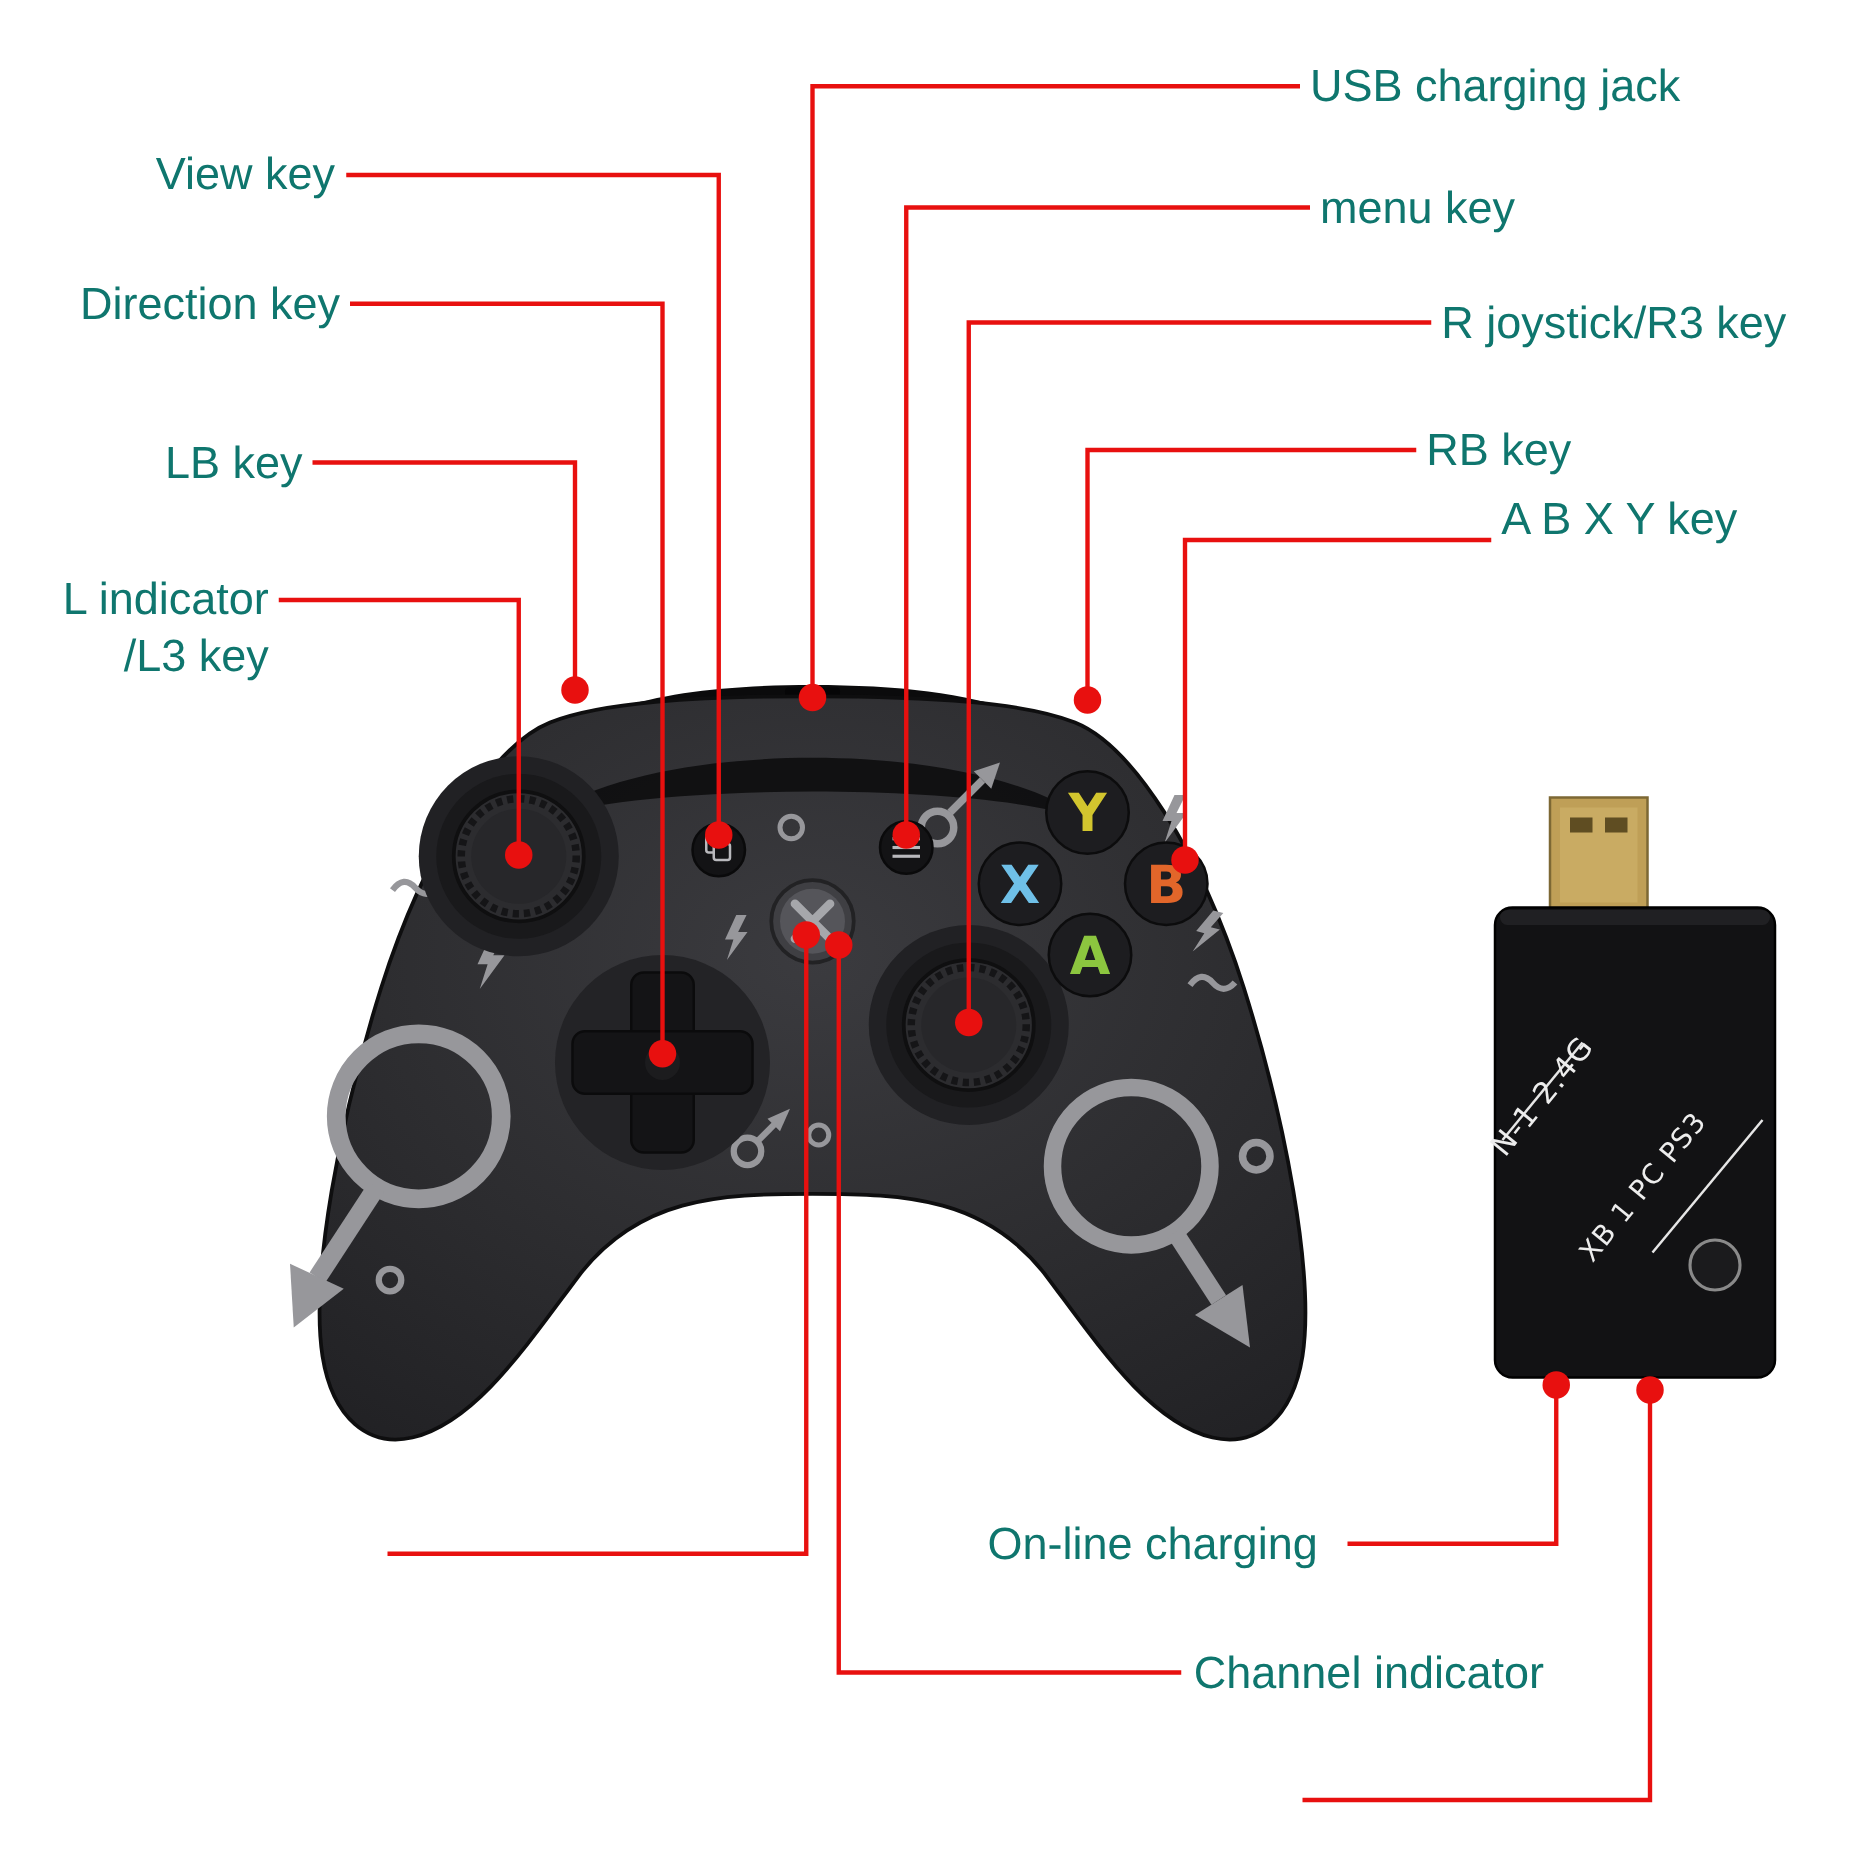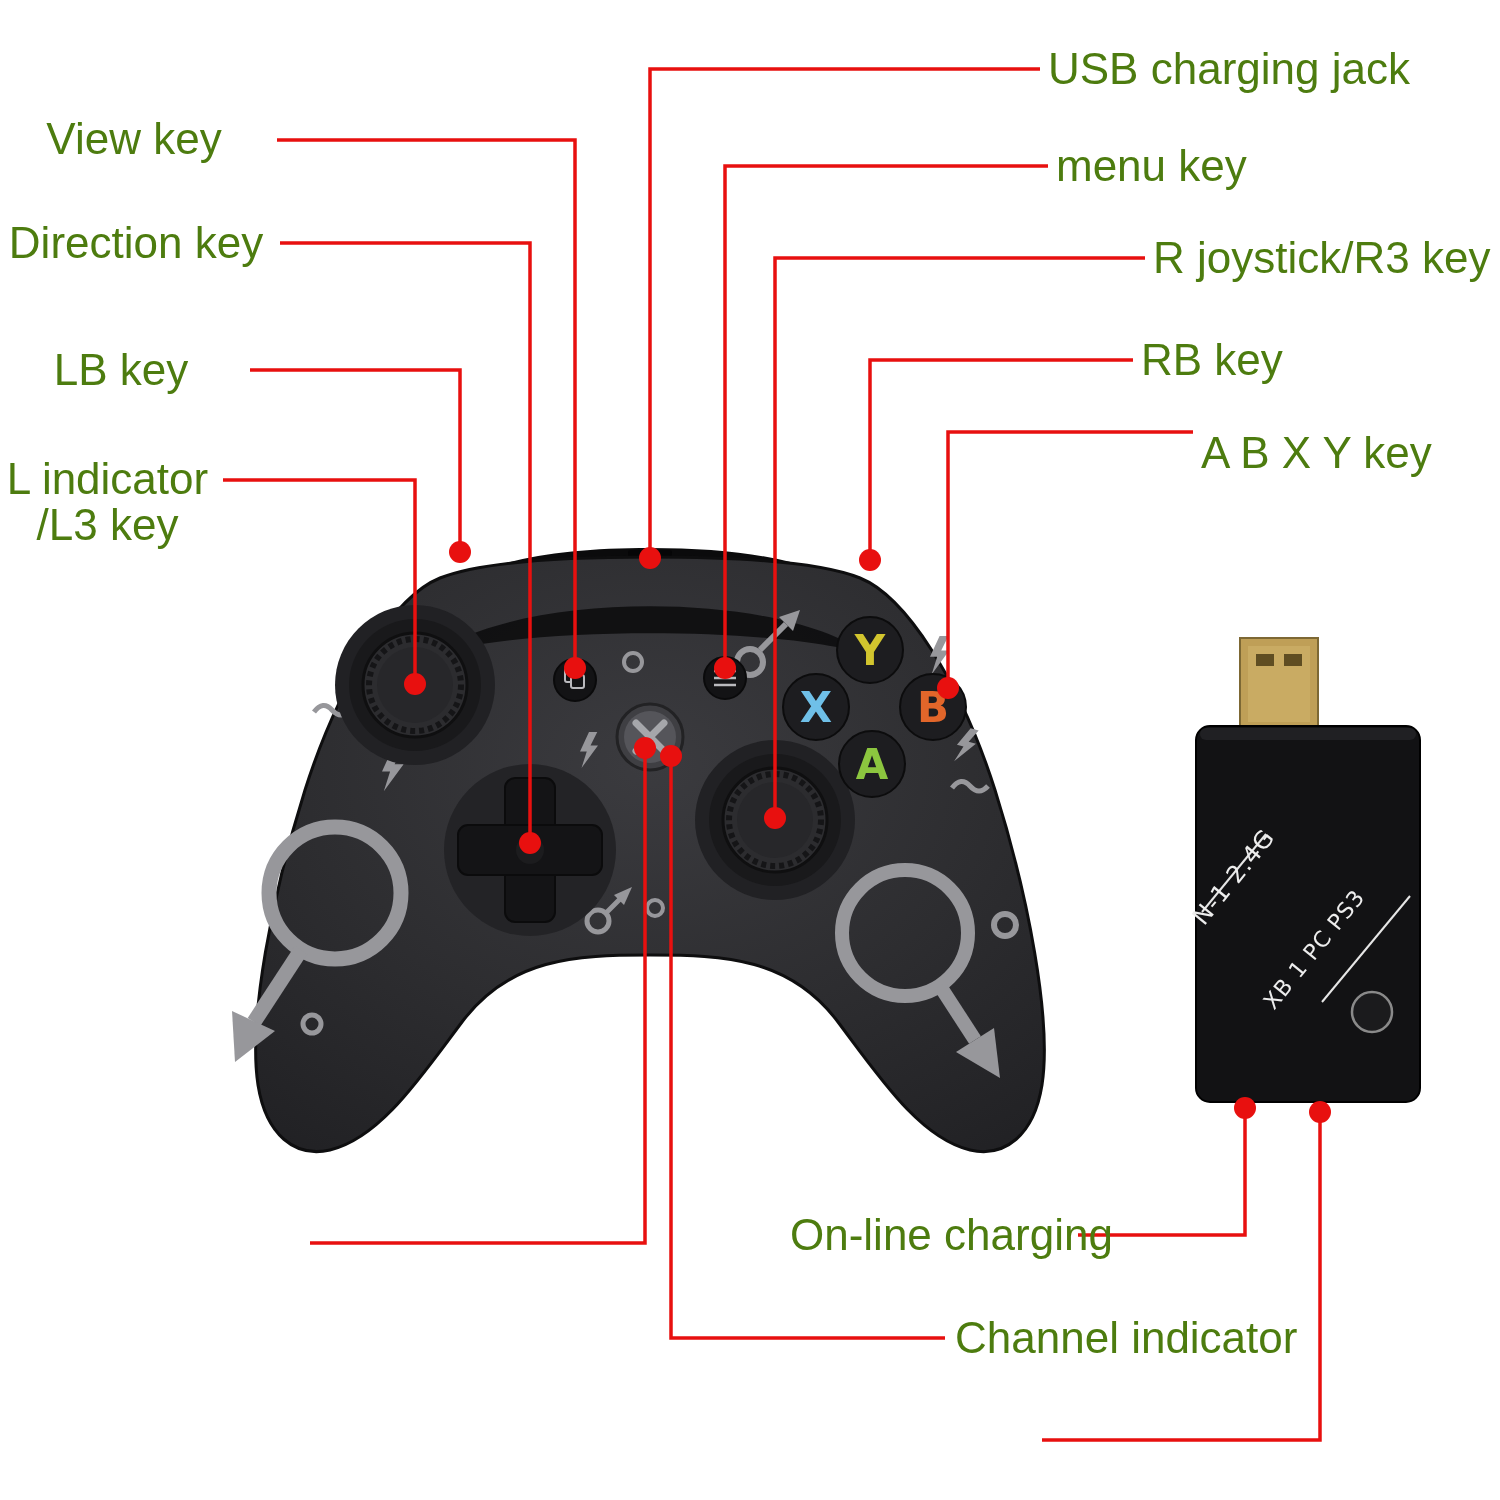--- a/index.html
+++ b/index.html
@@ -1,20 +1,20 @@
 <!DOCTYPE html>
 <html><head>
 <meta charset="utf-8">
 <style>
   html,body{margin:0;padding:0;background:#ffffff;}
   .stage{position:relative;width:1500px;height:1500px;background:#ffffff;overflow:hidden;
          font-family:"Liberation Sans",sans-serif;}
   .art{position:absolute;left:0;top:0;width:1500px;height:1500px;}
-  .label{position:absolute;font-size:44px;color:#4d7c0f;line-height:46px;white-space:nowrap;}
-  .label.ra{text-align:center;}
+  .label{position:absolute;font-size:36px;color:#0f766e;line-height:46px;white-space:nowrap;}
+  .label.ra{text-align:right;}
 </style>
 </head>
 <body>
 
 <div class="stage">
 
   <svg class="art" viewBox="0 0 1500 1500">
     <defs>
       <radialGradient id="bodyGrad" cx="50%" cy="35%" r="80%">
         <stop offset="0%" stop-color="#3b3b3f"></stop>
@@ -175,21 +175,21 @@
     </g>
   </svg>
 
   <div class="label" style="left:1048px;top:46px">USB charging jack</div>
   <div class="label ra" style="left:0;top:116px;width:268px">View key</div>
   <div class="label" style="left:1056px;top:143px">menu key</div>
   <div class="label ra" style="left:0;top:220px;width:272px">Direction key</div>
   <div class="label" style="left:1153px;top:235px">R joystick/R3 key</div>
   <div class="label ra" style="left:0;top:347px;width:242px">LB key</div>
   <div class="label" style="left:1141px;top:337px">RB key</div>
-  <div class="label" style="left:1201px;top:430px">A B X Y key</div>
+  <div class="label" style="left:1201px;top:392px">A B X Y key</div>
   <div class="label ra" style="left:0;top:456px;width:215px">
     <div>L indicator</div>
     <div>/L3 key</div>
   </div>
   <div class="label" style="left:790px;top:1212px">On-line charging</div>
   <div class="label" style="left:955px;top:1315px">Channel indicator</div>
 
 </div>
 
 </body></html>

